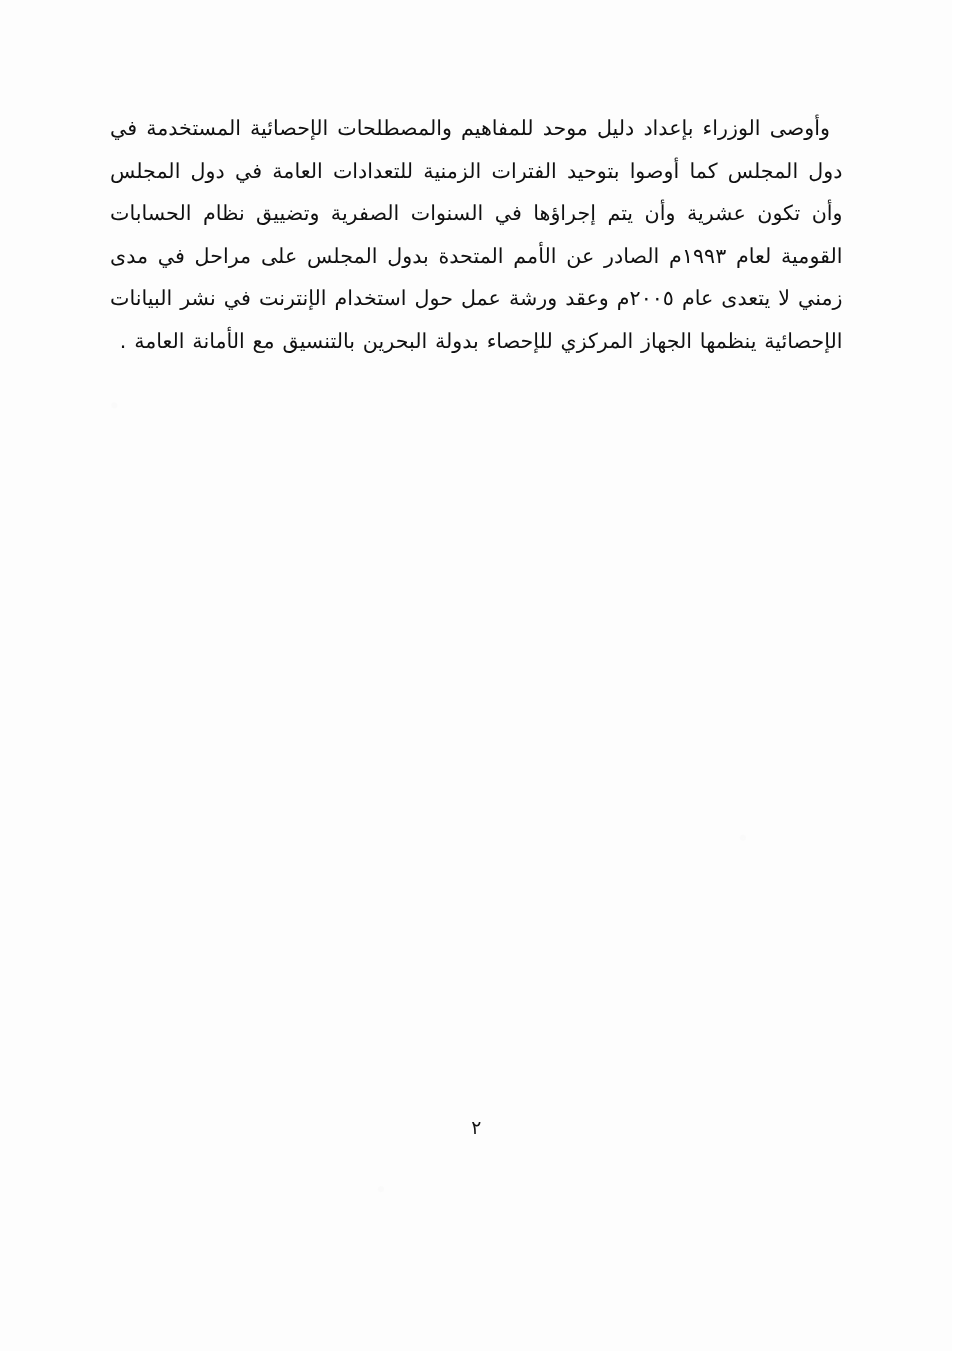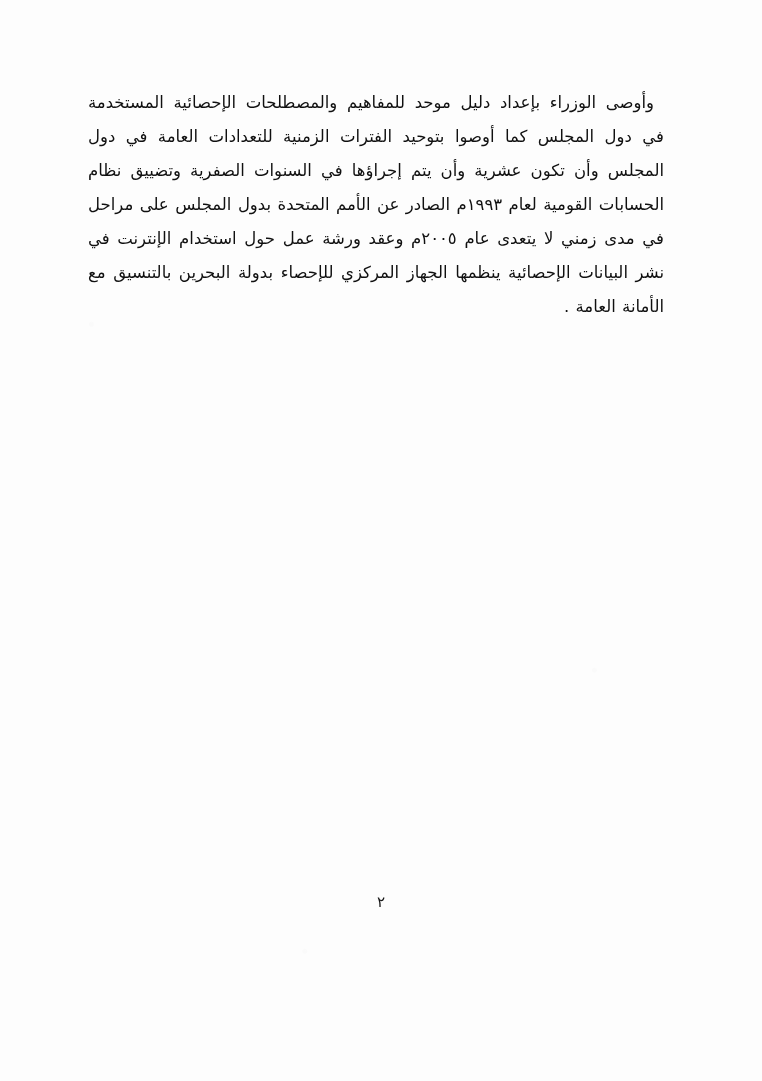--- a/index.html
+++ b/index.html
@@ -25,21 +25,21 @@
     inset: 0;
     pointer-events: none;
     background:
       radial-gradient(circle at 12% 30%, rgba(0,0,0,0.012) 0 2px, rgba(0,0,0,0) 3px),
       radial-gradient(circle at 78% 62%, rgba(0,0,0,0.012) 0 2px, rgba(0,0,0,0) 3px),
       radial-gradient(circle at 40% 88%, rgba(0,0,0,0.010) 0 2px, rgba(0,0,0,0) 3px);
   }
   .body-text {
     position: absolute;
     top: 86px;
-    right: 98px;
+    right: 88px;
     left: 88px;
     text-align: justify;
     text-align-last: right;
     direction: rtl;
     font-size: 16.5px;
     line-height: 2.06;
     letter-spacing: 0.2px;
     word-spacing: 1px;
     color: #101010;
     font-family: "DejaVu Sans", sans-serif;

